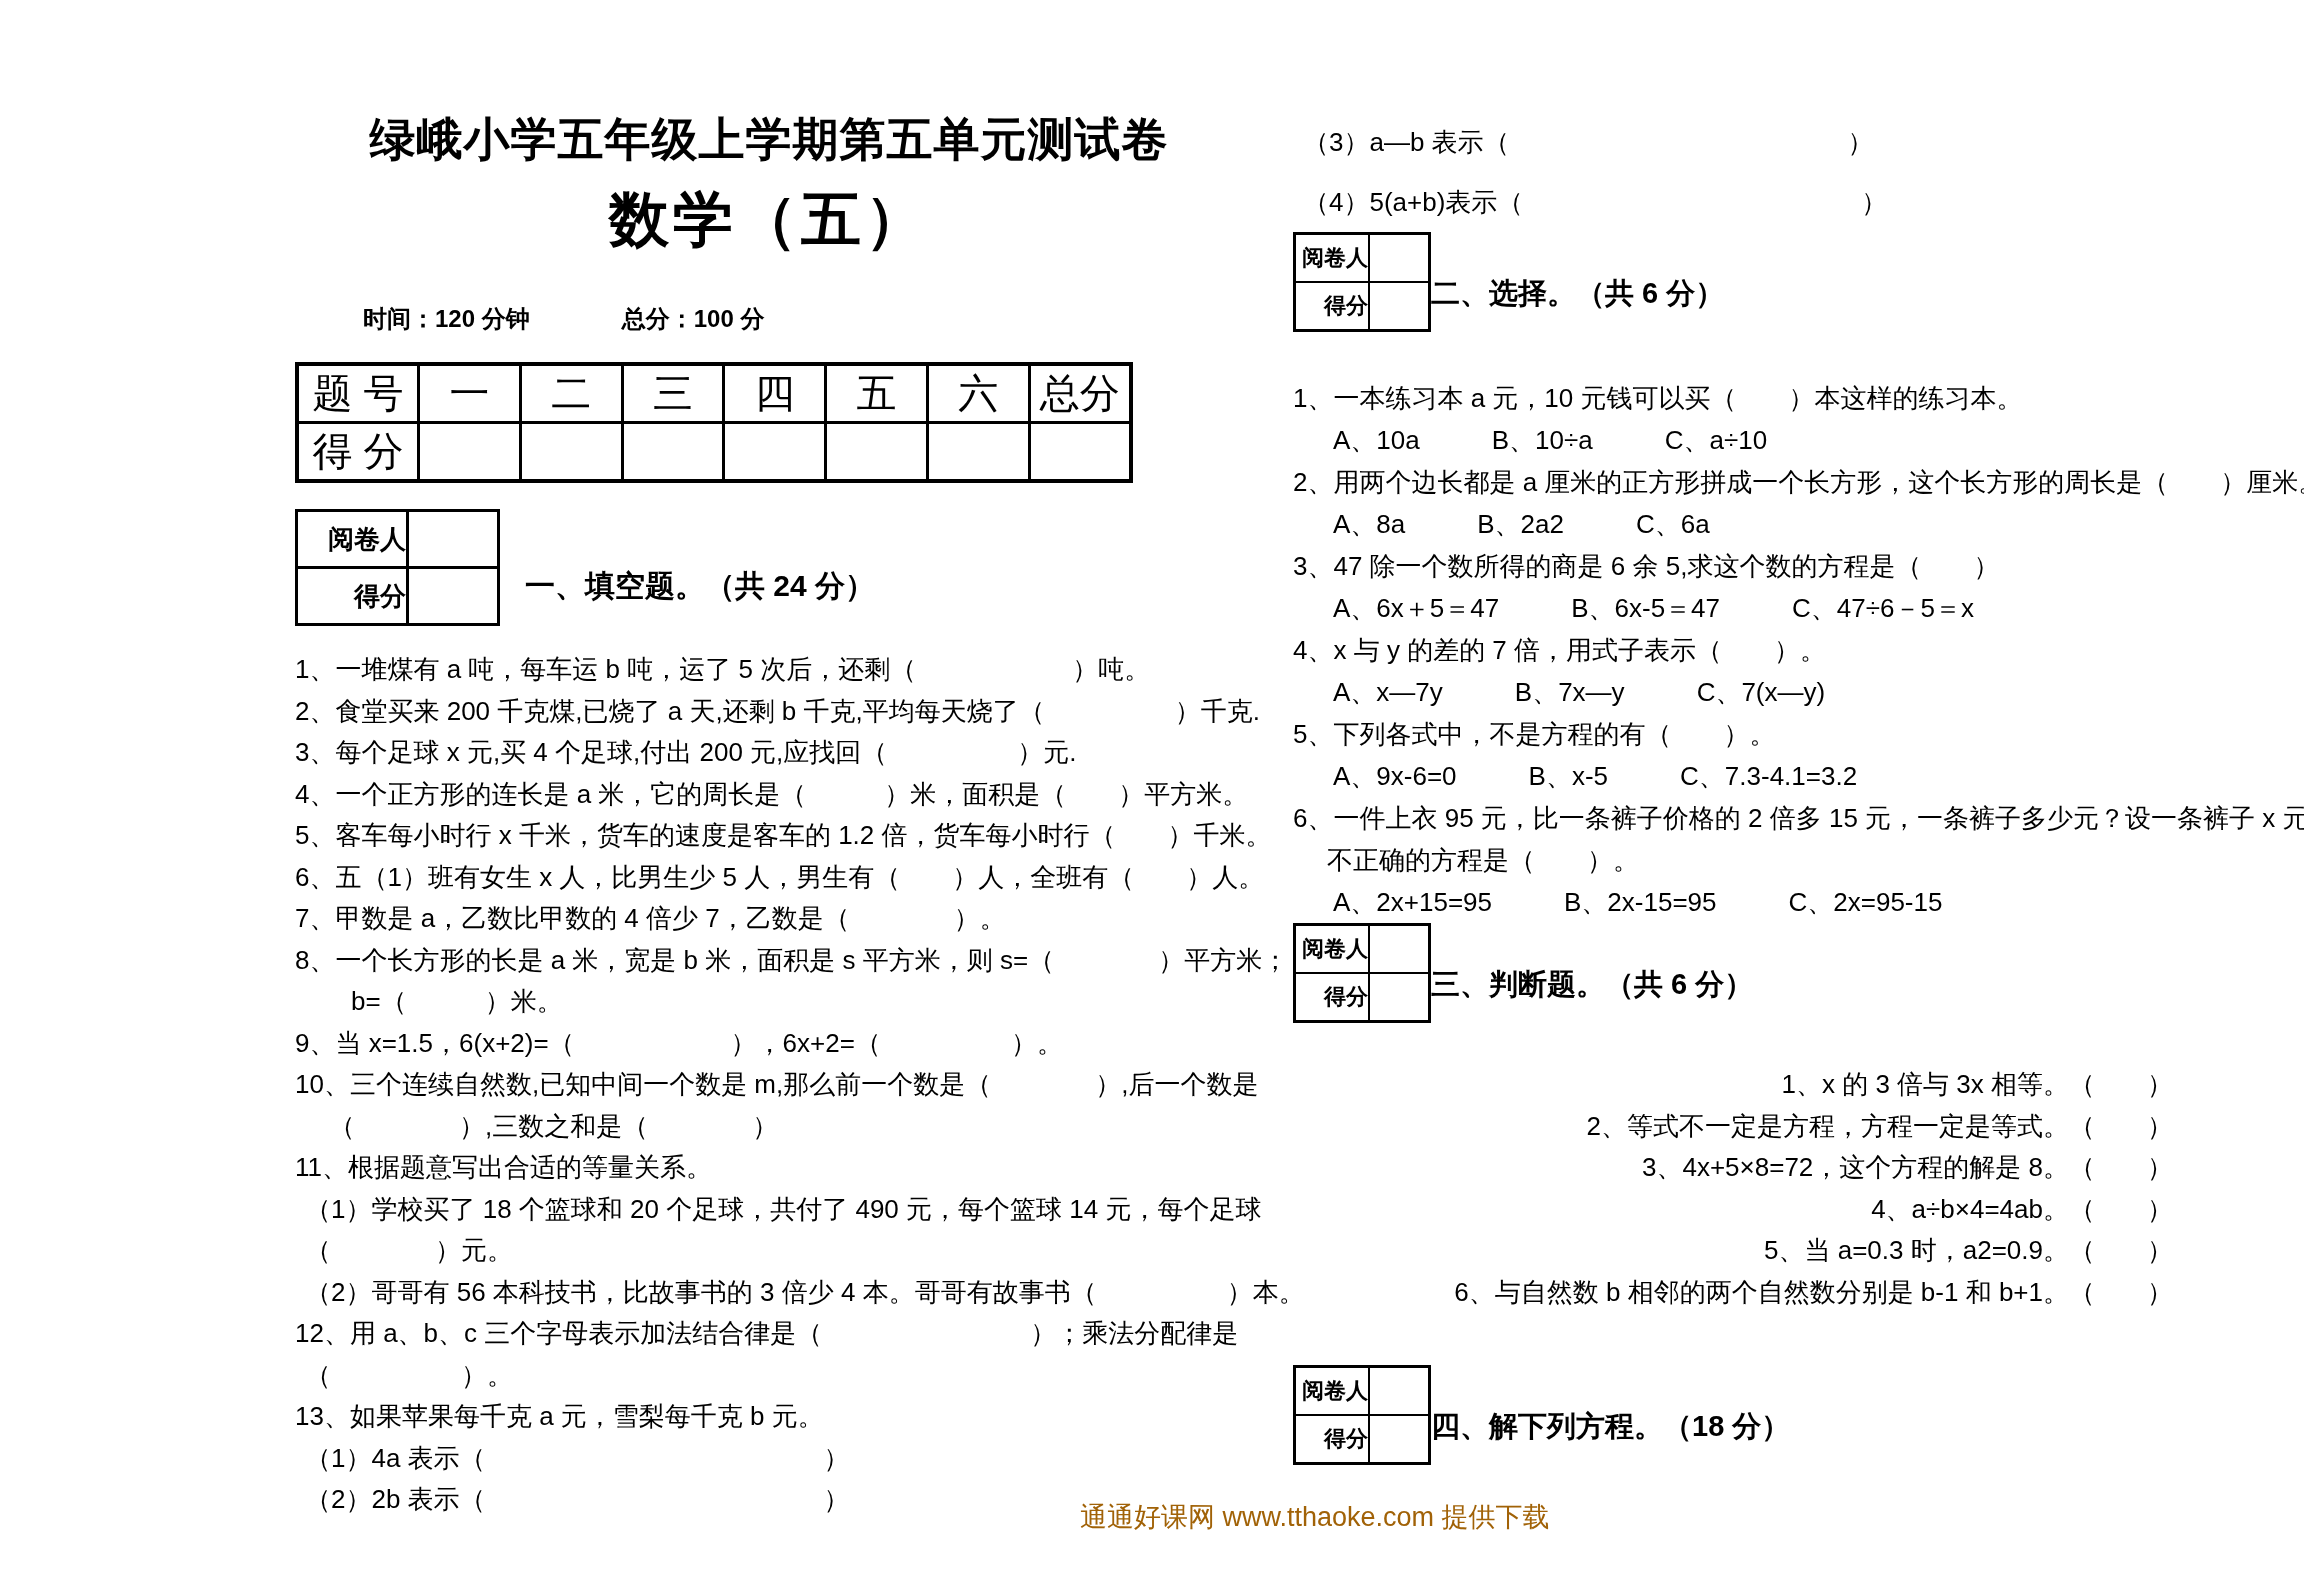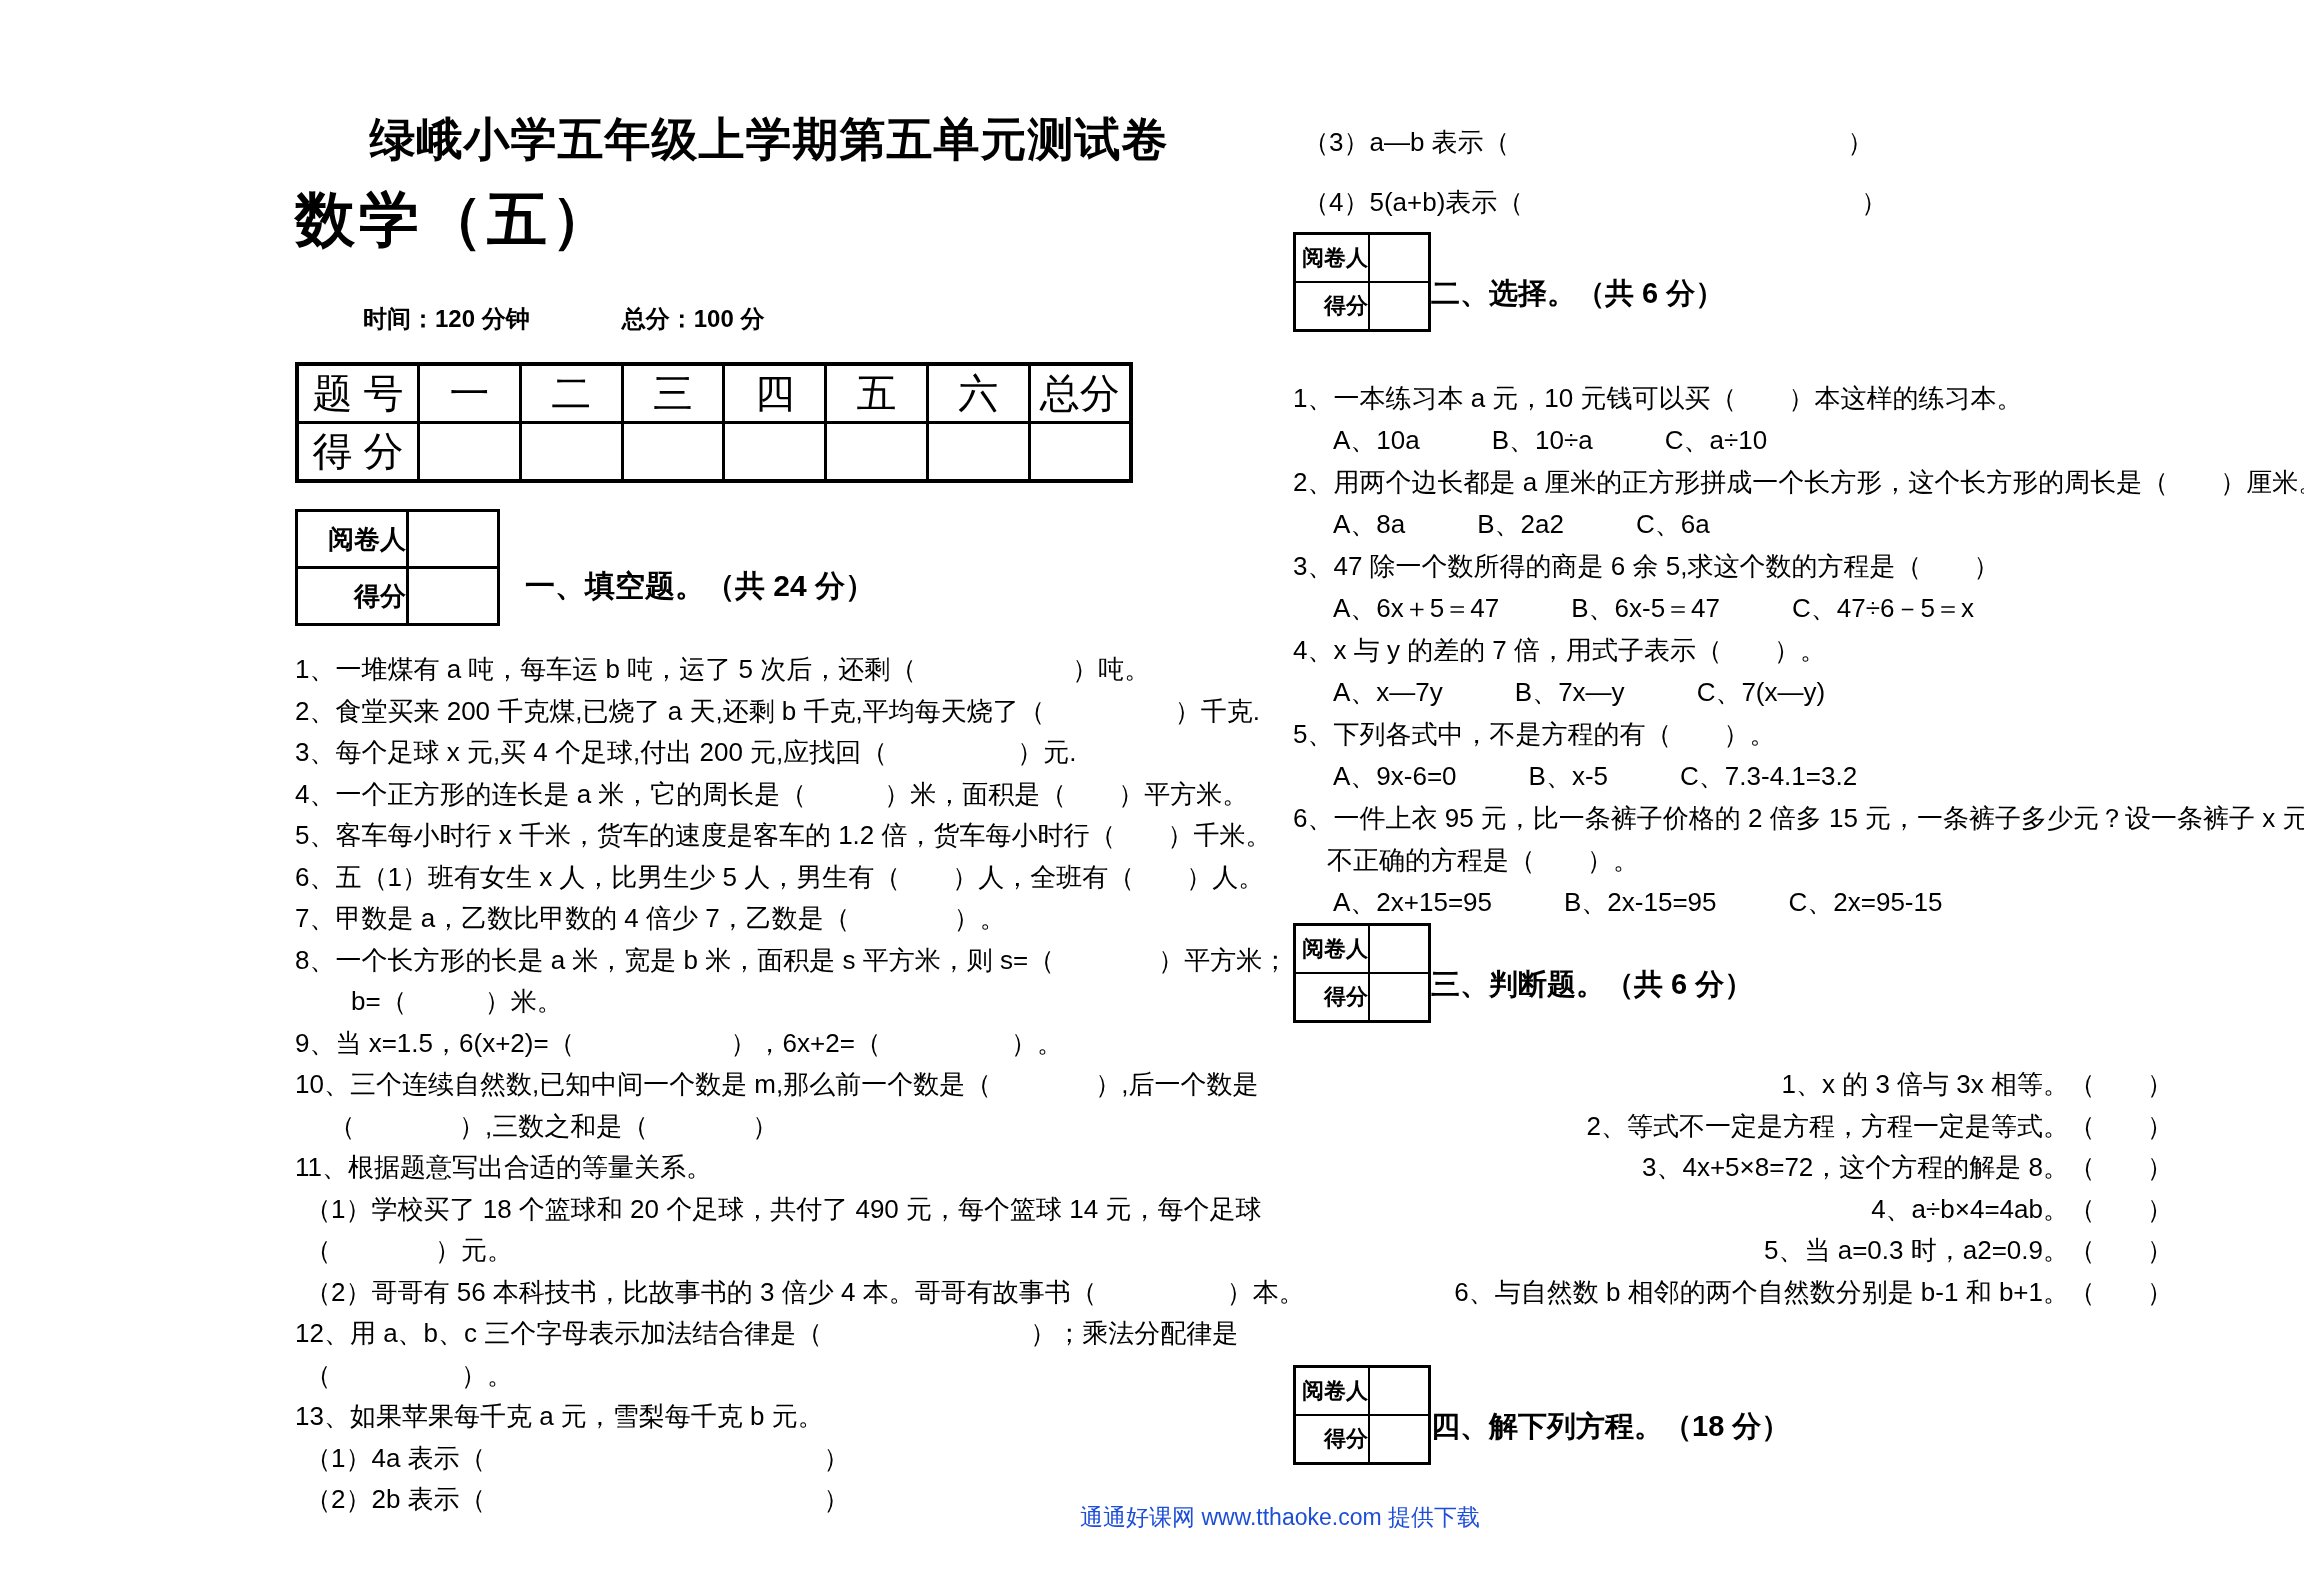--- a/index.html
+++ b/index.html
@@ -7,21 +7,21 @@
     position:relative; width:2304px; height:1595px; background:#ffffff;
     font-family:Liberation Sans, sans-serif; color:#000;
     overflow:hidden;
   }
   
   .left-col  { position:absolute; left:295px;  top:92px;  width:948px; }
   .right-col { position:absolute; left:1293px; top:112px; width:880px; }
 
   
   .doc-title    { margin-top:16px; font-size:46px; line-height:62px; font-weight:bold; text-align:center; letter-spacing:1px; white-space:nowrap; }
-  .doc-subtitle { margin-top:8px;  font-size:60px; line-height:84px; font-weight:bold; text-align:left; letter-spacing:4px; }
+  .doc-subtitle { margin-top:8px;  font-size:60px; line-height:84px; font-weight:bold; text-align:center; letter-spacing:4px; }
   .time-line    { margin-top:36px; padding-left:68px; font-size:24px; line-height:42px; font-weight:bold; white-space:nowrap; }
   .time-line .gap { display:inline-block; width:92px; }
 
   
   .score-table { margin-top:22px; border-collapse:collapse; width:838px; table-layout:fixed; }
   .score-table td { border:3px solid #000; height:43px; text-align:center; font-size:40px; padding:0; }
   .score-table { border:4px solid #000; }
   .score-table td.first { width:118px; }
 
   
@@ -53,21 +53,21 @@
   .ind-c { padding-left:10px; }
 
   .r-top .q-line { line-height:60px; padding-left:10px; }
   .q-list-2 { margin-top:49px; }
   .q-list-2 .q-line { line-height:42px; }
   .q-line.opts { padding-left:40px; }
   .q-line.opts span { margin-right:72px; }
   .q-list-3 { margin-top:45px;text-align:right; }
 
   
-  .footer { position:absolute; top:1502px; left:1080px; font-size:23px; line-height:30px; color:#1d4ed8; white-space:nowrap; }
+  .footer { position:absolute; top:1502px; left:1080px; font-size:27px; line-height:30px; color:#a16207; white-space:nowrap; }
 </style>
 </head>
 <body>
 
 <div class="page">
 
   <div class="left-col">
 
     <div class="doc-title">绿峨小学五年级上学期第五单元测试卷</div>
     <div class="doc-subtitle">数学（五）</div>

